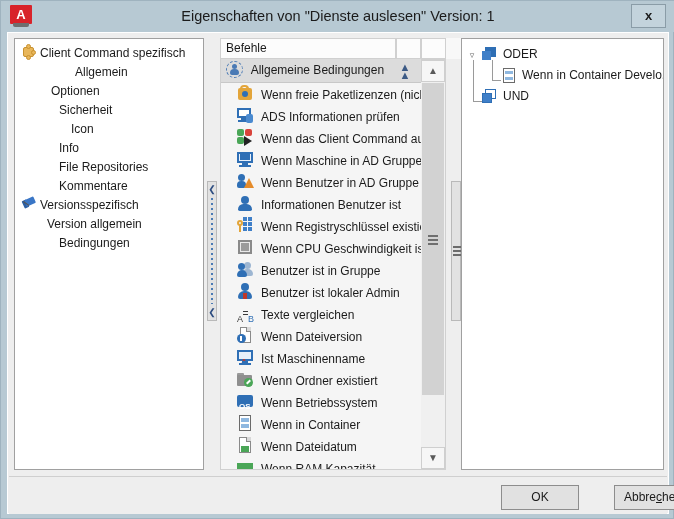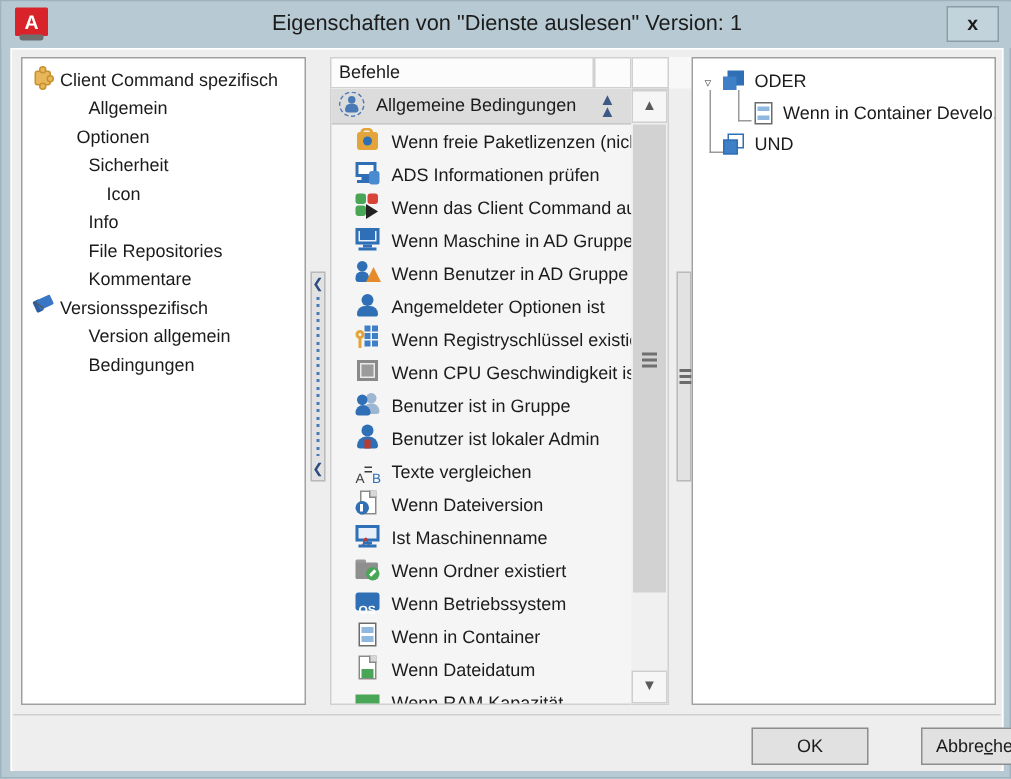--- a/index.html
+++ b/index.html
@@ -399,29 +399,29 @@
     </div>
     <div id="window-title">Eigenschaften von "Dienste auslesen" Version: 1</div>
     <div id="close-button">x</div>
   </div>
 
   <div id="client">
 
     <div id="left-panel">
       <div id="left-tree-rows" style="padding-top: 5px;">
           <div class="tree-row" style="padding-left: 6px; top: 0px;"><span class="tree-icon ic-puzzle"><span class="p1"></span><span class="knob k-t"></span><span class="knob k-r"></span><span class="knob k-b"></span></span><span class="tlabel">Client Command spezifisch</span></div>
-          <div class="tree-row" style="padding-left: 44px; top: 0px;"><span class="tlabel">Allgemein</span></div>
+          <div class="tree-row" style="padding-left: 60px; top: 0px;"><span class="tlabel">Allgemein</span></div>
           <div class="tree-row" style="padding-left: 36px; top: 0px;"><span class="tlabel">Optionen</span></div>
           <div class="tree-row" style="padding-left: 44px; top: 0px;"><span class="tlabel">Sicherheit</span></div>
           <div class="tree-row" style="padding-left: 56px; top: 0px;"><span class="tlabel">Icon</span></div>
           <div class="tree-row" style="padding-left: 44px; top: 0px;"><span class="tlabel">Info</span></div>
           <div class="tree-row" style="padding-left: 44px; top: 0px;"><span class="tlabel">File Repositories</span></div>
           <div class="tree-row" style="padding-left: 44px; top: 0px;"><span class="tlabel">Kommentare</span></div>
           <div class="tree-row" style="padding-left: 6px; top: 0px;"><span class="tree-icon ic-pin"><span class="cap"></span><span class="head"></span><span class="needle"></span></span><span class="tlabel">Versionsspezifisch</span></div>
-          <div class="tree-row" style="padding-left: 44px; top: 0px;"><span class="tlabel">Version allgemein</span></div>
+          <div class="tree-row" style="padding-left: 32px; top: 0px;"><span class="tlabel">Version allgemein</span></div>
           <div class="tree-row" style="padding-left: 44px; top: 0px;"><span class="tlabel">Bedingungen</span></div>
         </div>
     </div>
 
     <div id="splitter-left" class="splitter">
       <div class="arrow" style="top:3px;">❮</div>
       <div class="dots" style="top:16px; height:106px;"></div>
       <div class="arrow" style="bottom:3px;">❮</div>
     </div>
 
@@ -439,21 +439,21 @@
           </span>
           <span>Allgemeine Bedingungen</span>
           <span id="group-chevron">▲<br>▲</span>
         </div>
         <div id="command-rows">
             <div class="list-row"><span class="licon"><span class="sq" style="left:1px;top:3px;width:14px;height:12px;background:#e3a53a;border-radius:2px;"></span><span class="sq" style="left:3px;top:0;width:9px;height:7px;border:2px solid #e3a53a;border-bottom:none;border-radius:4px 4px 0 0;"></span><span class="sq" style="left:5px;top:6px;width:6px;height:6px;border-radius:50%;background:#2f6fb5;"></span></span><span class="ltext">Wenn freie Paketlizenzen (nich...</span></div>
             <div class="list-row"><span class="licon"><span class="sq" style="left:0;top:1px;width:14px;height:10px;border:2px solid #2f6fb5;background:#fff;"></span><span class="sq" style="left:4px;top:11px;width:6px;height:2px;background:#2f6fb5;"></span><span class="sq" style="left:1px;top:13px;width:12px;height:2px;background:#2f6fb5;"></span><span class="sq" style="left:9px;top:7px;width:7px;height:9px;background:#4a8ad0;border-radius:2px;"></span></span><span class="ltext">ADS Informationen prüfen</span></div>
             <div class="list-row"><span class="licon"><span class="sq" style="left:0;top:0;width:7px;height:7px;background:#4aa657;border-radius:2px;"></span><span class="sq" style="left:8px;top:0;width:7px;height:7px;background:#d8433a;border-radius:2px;"></span><span class="sq" style="left:0;top:8px;width:7px;height:7px;background:#4aa657;border-radius:2px;"></span><span class="sq" style="left:7px;top:7px;width:0;height:0;border-left:8px solid #222;border-top:5px solid transparent;border-bottom:5px solid transparent;"></span></span><span class="ltext">Wenn das Client Command aus...</span></div>
             <div class="list-row"><span class="licon"><span class="sq" style="left:0;top:1px;width:16px;height:11px;border:2px solid #2f6fb5;background:#e8f0fa;"></span><span class="sq" style="left:3px;top:3px;width:10px;height:6px;background:#2f6fb5;"></span><span class="sq" style="left:5px;top:12px;width:6px;height:2px;background:#2f6fb5;"></span><span class="sq" style="left:2px;top:14px;width:12px;height:2px;background:#2f6fb5;"></span></span><span class="ltext">Wenn Maschine in AD Gruppe ist</span></div>
             <div class="list-row"><span class="licon"><span class="sq" style="left:1px;top:1px;width:7px;height:7px;border-radius:50%;background:#2f6fb5;"></span><span class="sq" style="left:0;top:8px;width:9px;height:7px;border-radius:4px 4px 2px 2px;background:#2f6fb5;"></span><span class="sq" style="left:7px;top:5px;width:0;height:0;border-left:5px solid transparent;border-right:5px solid transparent;border-bottom:10px solid #e58b2a;"></span></span><span class="ltext">Wenn Benutzer in AD Gruppe ist</span></div>
-            <div class="list-row"><span class="licon"><span class="sq" style="left:4px;top:1px;width:8px;height:8px;border-radius:50%;background:#2f6fb5;"></span><span class="sq" style="left:1px;top:9px;width:14px;height:7px;border-radius:6px 6px 2px 2px;background:#2f6fb5;"></span></span><span class="ltext">Angemeldeter Optionen ist</span></div>
+            <div class="list-row"><span class="licon"><span class="sq" style="left:4px;top:1px;width:8px;height:8px;border-radius:50%;background:#2f6fb5;"></span><span class="sq" style="left:1px;top:9px;width:14px;height:7px;border-radius:6px 6px 2px 2px;background:#2f6fb5;"></span></span><span class="ltext">Informationen Benutzer ist</span></div>
             <div class="list-row"><span class="licon"><span class="sq" style="left:6px;top:0;width:4px;height:4px;background:#3f7fc8;"></span><span class="sq" style="left:11px;top:0;width:4px;height:4px;background:#3f7fc8;"></span><span class="sq" style="left:6px;top:5px;width:4px;height:4px;background:#3f7fc8;"></span><span class="sq" style="left:11px;top:5px;width:4px;height:4px;background:#3f7fc8;"></span><span class="sq" style="left:6px;top:10px;width:4px;height:4px;background:#3f7fc8;"></span><span class="sq" style="left:11px;top:10px;width:4px;height:4px;background:#3f7fc8;"></span><span class="sq" style="left:0;top:3px;width:6px;height:6px;border-radius:50%;border:2px solid #e3a53a;box-sizing:border-box;"></span><span class="sq" style="left:2px;top:8px;width:2px;height:7px;background:#e3a53a;"></span></span><span class="ltext">Wenn Registryschlüssel existiert</span></div>
             <div class="list-row"><span class="licon"><span class="sq" style="left:1px;top:1px;width:14px;height:14px;border:2px solid #8a8a8a;background:#e9e9e9;"></span><span class="sq" style="left:4px;top:4px;width:8px;height:8px;background:#9b9b9b;"></span></span><span class="ltext">Wenn CPU Geschwindigkeit ist</span></div>
             <div class="list-row"><span class="licon"><span class="sq" style="left:7px;top:1px;width:7px;height:7px;border-radius:50%;background:#9db6d2;"></span><span class="sq" style="left:5px;top:8px;width:11px;height:7px;border-radius:5px 5px 2px 2px;background:#9db6d2;"></span><span class="sq" style="left:1px;top:2px;width:7px;height:7px;border-radius:50%;background:#2f6fb5;"></span><span class="sq" style="left:0;top:9px;width:10px;height:7px;border-radius:5px 5px 2px 2px;background:#2f6fb5;"></span></span><span class="ltext">Benutzer ist in Gruppe</span></div>
             <div class="list-row"><span class="licon"><span class="sq" style="left:4px;top:0;width:8px;height:8px;border-radius:50%;background:#2f6fb5;"></span><span class="sq" style="left:1px;top:8px;width:14px;height:8px;border-radius:6px 6px 2px 2px;background:#2f6fb5;"></span><span class="sq" style="left:6px;top:10px;width:4px;height:6px;background:#c0392b;"></span></span><span class="ltext">Benutzer ist lokaler Admin</span></div>
             <div class="list-row"><span class="licon"><span class="sq" style="left:0;top:3px;font-size:9px;color:#3a3a3a;font-family:'Liberation Sans',sans-serif;">A</span><span class="sq" style="left:6px;top:6px;width:5px;height:1px;background:#3a3a3a;"></span><span class="sq" style="left:6px;top:9px;width:5px;height:1px;background:#3a3a3a;"></span><span class="sq" style="left:11px;top:3px;font-size:9px;color:#2f6fb5;font-family:'Liberation Sans',sans-serif;">B</span></span><span class="ltext">Texte vergleichen</span></div>
             <div class="list-row"><span class="licon"><span class="sq" style="left:3px;top:0;width:11px;height:16px;background:#fff;border:1px solid #8a8a8a;"></span><span class="sq" style="left:9px;top:0;width:5px;height:5px;background:#d8d8d8;border-left:1px solid #8a8a8a;border-bottom:1px solid #8a8a8a;"></span><span class="sq" style="left:0;top:7px;width:9px;height:9px;border-radius:50%;background:#2f6fb5;"></span><span class="sq" style="left:3px;top:9px;width:2px;height:5px;background:#fff;"></span></span><span class="ltext">Wenn Dateiversion</span></div>
             <div class="list-row"><span class="licon"><span class="sq" style="left:0;top:1px;width:16px;height:11px;border:2px solid #2f6fb5;background:#e8f0fa;"></span><span class="sq" style="left:4px;top:2px;font-size:8px;color:#c0392b;font-weight:bold;font-family:'Liberation Sans',sans-serif;">A</span><span class="sq" style="left:5px;top:12px;width:6px;height:2px;background:#2f6fb5;"></span><span class="sq" style="left:2px;top:14px;width:12px;height:2px;background:#2f6fb5;"></span></span><span class="ltext">Ist Maschinenname</span></div>
             <div class="list-row"><span class="licon"><span class="sq" style="left:0;top:2px;width:7px;height:3px;background:#9a9a9a;border-radius:1px 1px 0 0;"></span><span class="sq" style="left:0;top:4px;width:15px;height:11px;background:#8f8f8f;border-radius:1px;"></span><span class="sq" style="left:7px;top:7px;width:9px;height:9px;border-radius:50%;background:#4aa657;"></span><span class="sq" style="left:9px;top:10px;width:5px;height:2px;background:#fff;transform:rotate(-45deg);"></span></span><span class="ltext">Wenn Ordner existiert</span></div>
             <div class="list-row"><span class="licon"><span class="sq" style="left:0;top:2px;width:16px;height:12px;background:#2f6fb5;border-radius:2px;"></span><span class="sq" style="left:2px;top:3px;font-size:8px;color:#fff;font-weight:bold;font-family:'Liberation Sans',sans-serif;">OS</span></span><span class="ltext">Wenn Betriebssystem</span></div>
             <div class="list-row"><span class="licon"><span class="sq" style="left:2px;top:0;width:12px;height:16px;border:1.5px solid #6b6b6b;background:#fff;"></span><span class="sq" style="left:4px;top:3px;width:8px;height:4px;background:#8fb8e0;"></span><span class="sq" style="left:4px;top:9px;width:8px;height:4px;background:#8fb8e0;"></span></span><span class="ltext">Wenn in Container</span></div>

